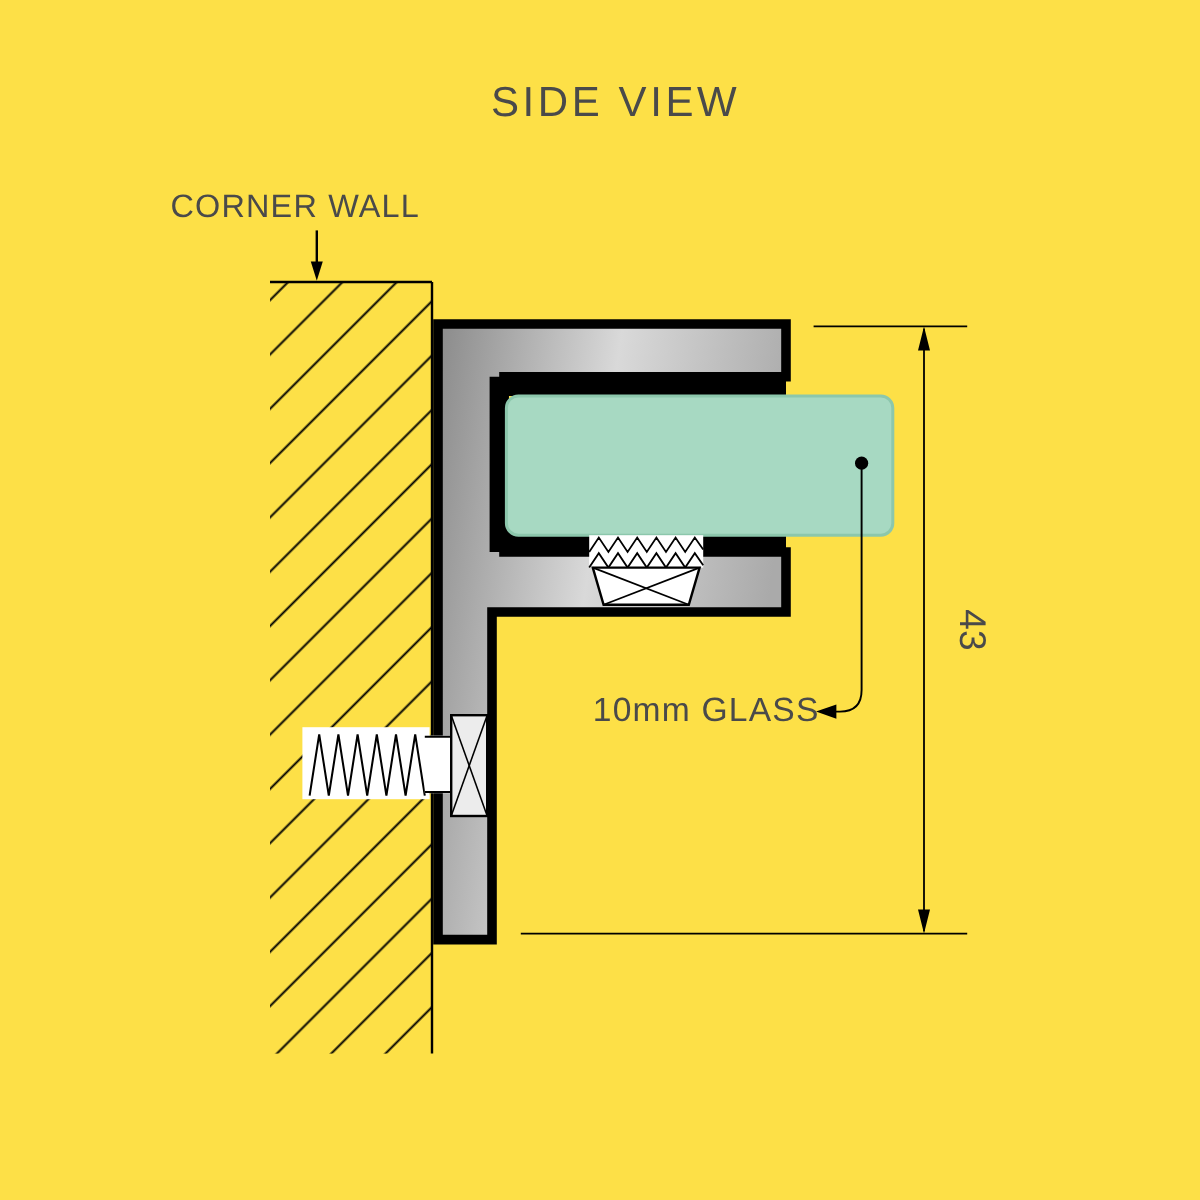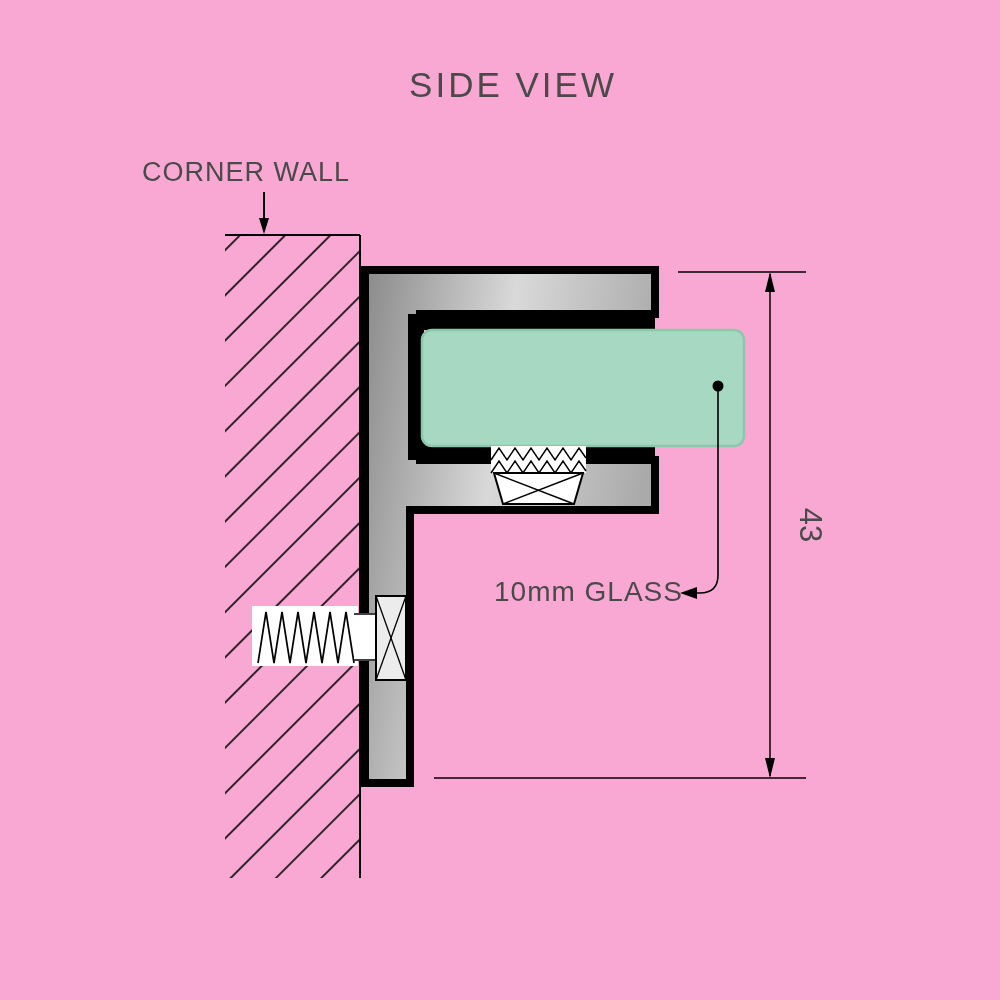--- a/index.html
+++ b/index.html
@@ -1,19 +1,19 @@
 <!DOCTYPE html>
 <html><head>
 <meta charset="utf-8">
 <style>
   html,body{margin:0;padding:0;background:#ffffff;}
   .canvas{
     position:relative;
     width:1000px;height:1000px;
-    background:#f9a8d4;
+    background:#fde047;
     font-family:"Liberation Sans", sans-serif;
     overflow:hidden;
   }
   svg{display:block;font-family:"Liberation Sans", sans-serif;}
   text{user-select:none;}
   .title-text{letter-spacing:3px;}
   .label-text{letter-spacing:1px;}
 </style>
 </head>
 <body>

